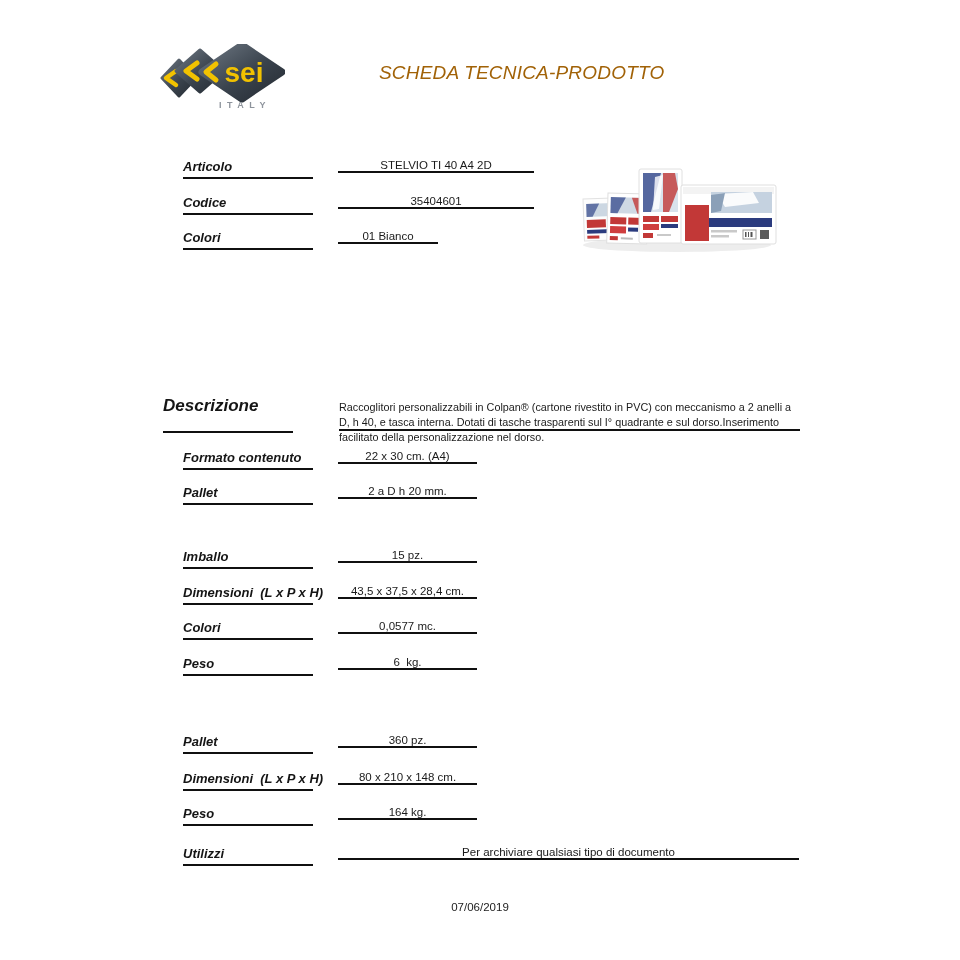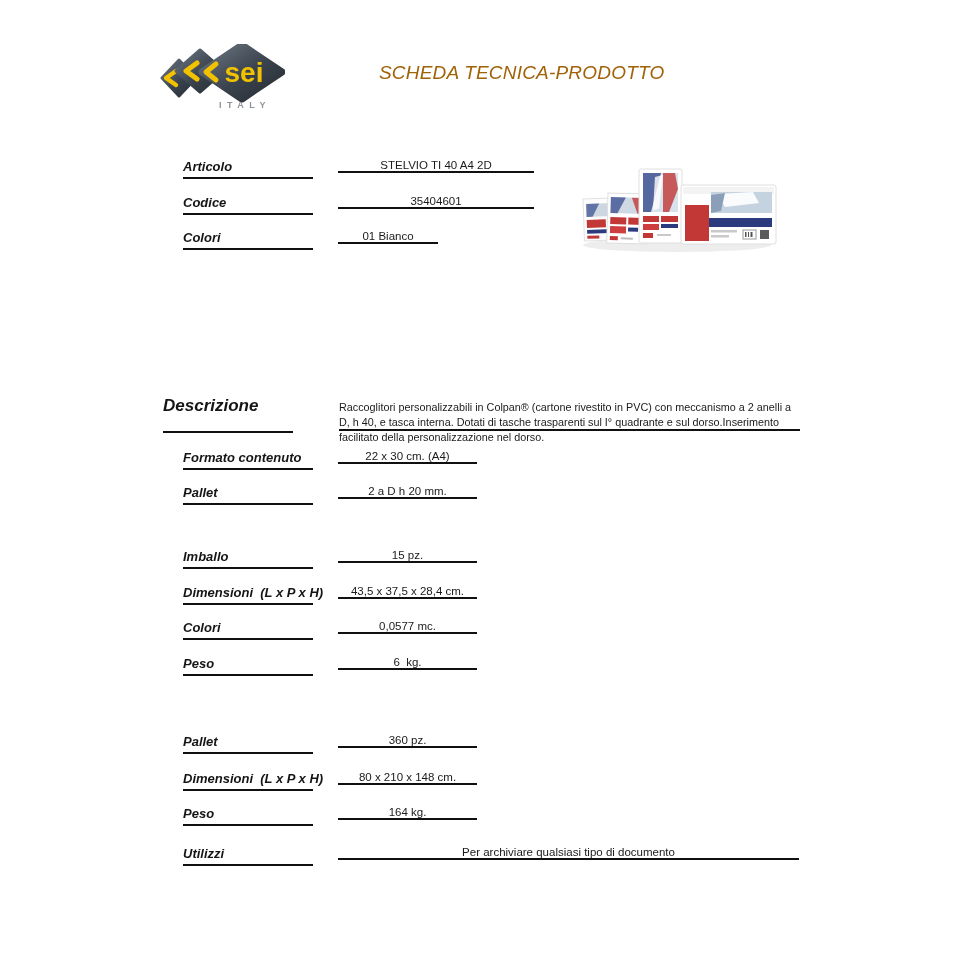--- a/index.html
+++ b/index.html
@@ -218,14 +218,15 @@
   <div class="frow" style="top:806px">
     <div class="flabel">Peso</div>
     <div class="fvalue w139">164 kg.</div>
   </div>
 
   <div class="frow" style="top:846px">
     <div class="flabel">Utilizzi</div>
     <div class="fvalue w461">Per archiviare qualsiasi tipo di documento</div>
   </div>
 
+  <div class="doc-footer">07/06/2019</div>
 
 </div>
 
 </body></html>

